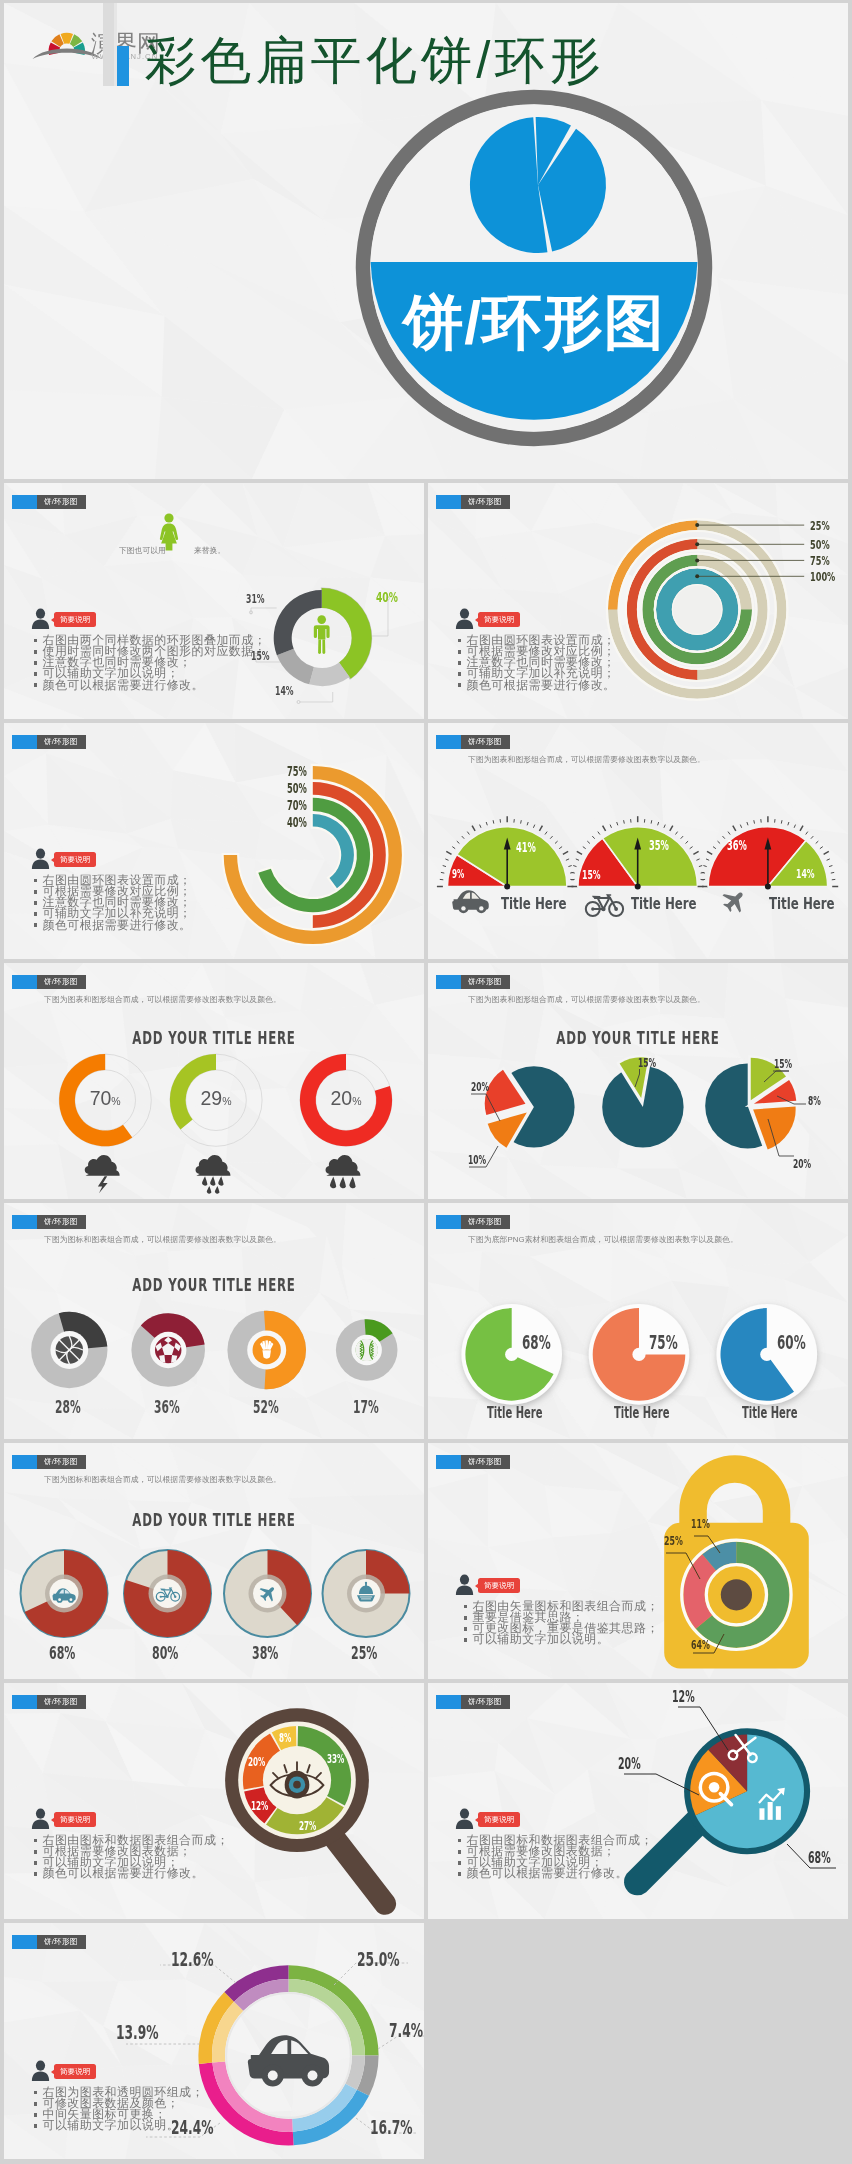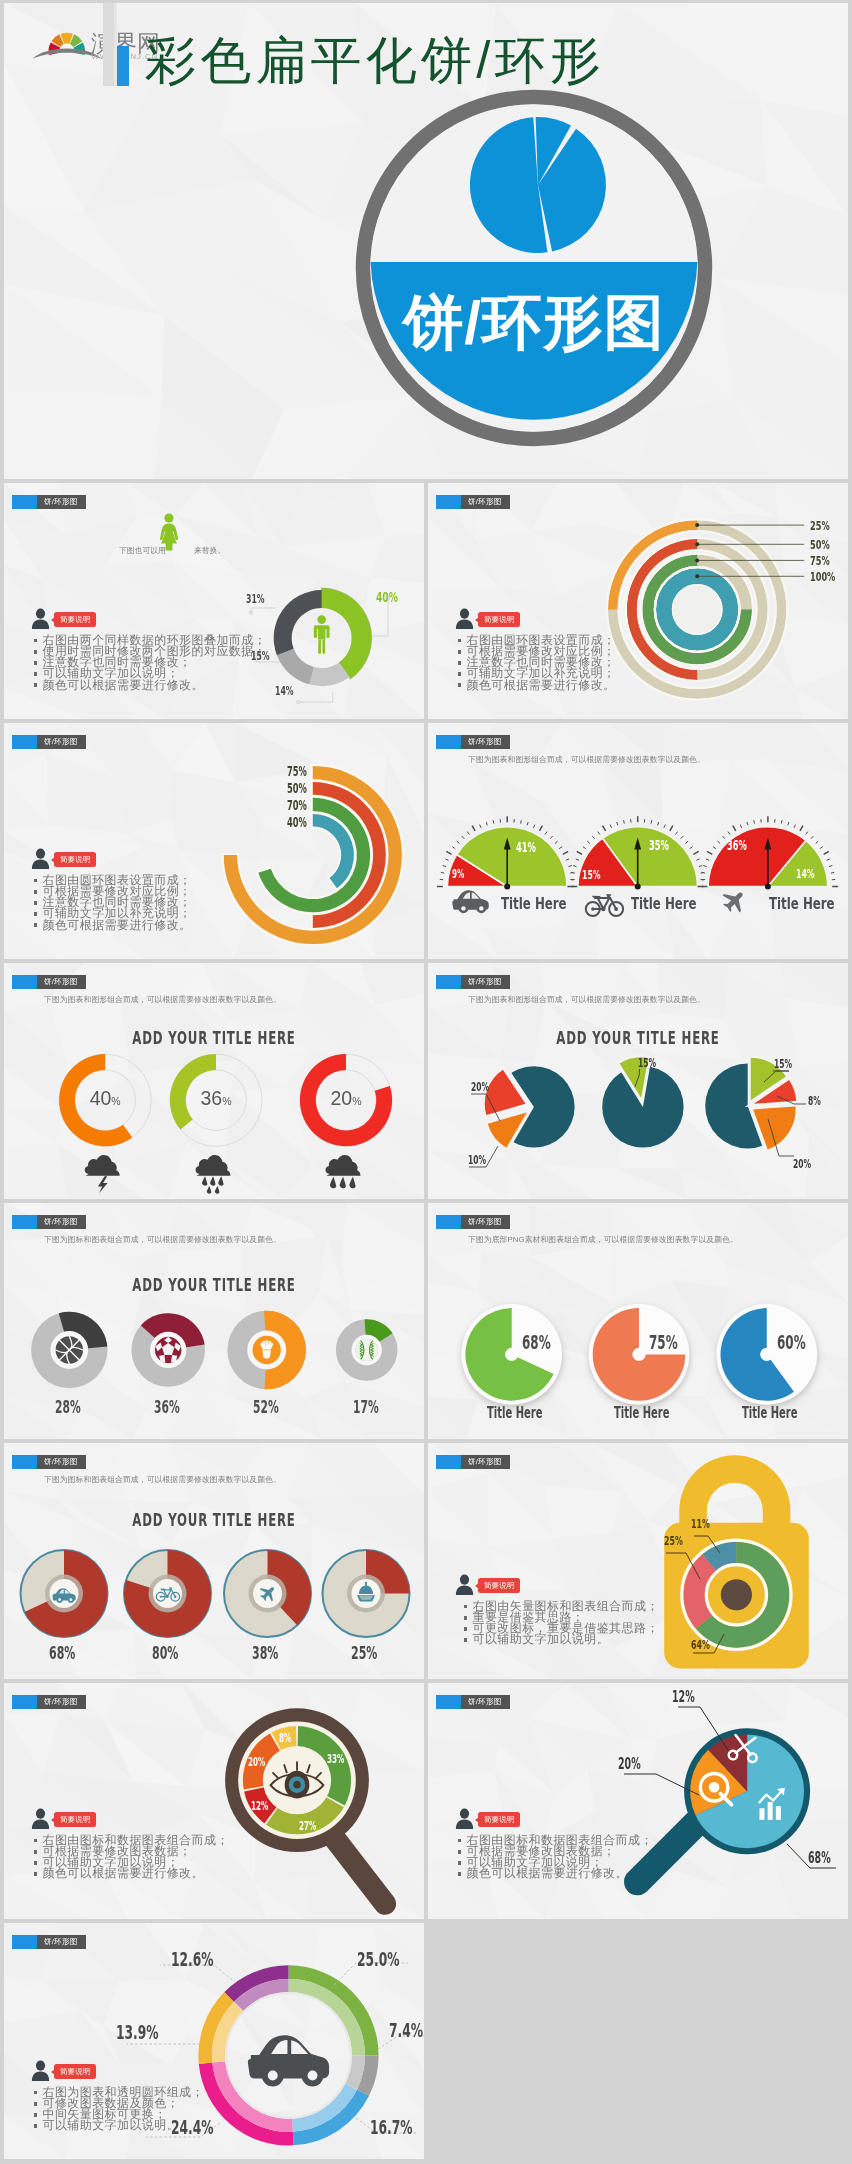--- a/index.html
+++ b/index.html
@@ -851,22 +851,22 @@
             <path d="M13.0 28.6 C13.0 28.6 10.6 32.8 10.6 34.0 A2.4 2.4 0 0 0 14.9 34.8 C14.9 33.4 13.0 28.6 13.0 28.6 Z" fill="#3f3f3f"></path>
             <path d="M20.5 28.6 C20.5 28.6 18.1 32.8 18.1 34.0 A2.4 2.4 0 0 0 22.4 34.8 C22.4 33.4 20.5 28.6 20.5 28.6 Z" fill="#3f3f3f"></path>
           </g>
           <g transform="translate(321.3,192) scale(1.08)">
             <path d="M4.0 17.5 C1.8 17.5 0.2 15.9 0.2 13.9 C0.2 12.0 1.6 10.5 3.4 10.2 C3.3 9.8 3.3 9.4 3.3 9.0 C3.3 6.1 5.7 3.7 8.6 3.7 C9.6 3.7 10.5 4.0 11.3 4.5 C12.4 1.9 15.0 0.0 18.0 0.0 C21.6 0.0 24.6 2.7 25.1 6.2 C27.8 6.6 29.9 9.0 29.9 11.9 C29.9 12.7 29.7 13.5 29.4 14.2 C31.2 14.9 32.5 16.6 32.5 18.6 L32.5 19.2 L1.0 19.2 Z" fill="#3f3f3f"></path>
             <path d="M7.5 20.2 C7.5 20.2 4.3 26.4 4.3 28.2 A3.2 3.2 0 0 0 10.1 29.4 C10.1 27.4 7.5 20.2 7.5 20.2 Z" fill="#3f3f3f"></path>
             <path d="M16.5 20.2 C16.5 20.2 13.3 26.4 13.3 28.2 A3.2 3.2 0 0 0 19.1 29.4 C19.1 27.4 16.5 20.2 16.5 20.2 Z" fill="#3f3f3f"></path>
             <path d="M25.5 20.2 C25.5 20.2 22.3 26.4 22.3 28.2 A3.2 3.2 0 0 0 28.1 29.4 C28.1 27.4 25.5 20.2 25.5 20.2 Z" fill="#3f3f3f"></path>
           </g>
         </svg>
-        <div class="ab" style="left:69.2px;top:126.2px;width:64px;text-align:center;color:#58585a;font-size:19.5px;line-height:1;"><span>40</span><span style="font-size:10.5px;">%</span></div>
-        <div class="ab" style="left:180.0px;top:126.2px;width:64px;text-align:center;color:#58585a;font-size:19.5px;line-height:1;"><span>36</span><span style="font-size:10.5px;">%</span></div>
+        <div class="ab" style="left:69.2px;top:126.2px;width:64px;text-align:center;color:#58585a;font-size:19.5px;line-height:1;"><span>70</span><span style="font-size:10.5px;">%</span></div>
+        <div class="ab" style="left:180.0px;top:126.2px;width:64px;text-align:center;color:#58585a;font-size:19.5px;line-height:1;"><span>29</span><span style="font-size:10.5px;">%</span></div>
         <div class="ab" style="left:310.0px;top:126.2px;width:64px;text-align:center;color:#58585a;font-size:19.5px;line-height:1;"><span>20</span><span style="font-size:10.5px;">%</span></div>
       </div>
     <div class="slide s">
         <svg class="bgsvg" viewBox="0 0 420 236" preserveAspectRatio="none">
           <rect width="420" height="236" fill="#f3f3f3"></rect>
           <polygon points="0.0,0.0 62.2,0.0 81.6,33.0" fill="#f3f3f3"></polygon>
           <polygon points="0.0,0.0 81.6,33.0 0.0,44.2" fill="#f3f3f3"></polygon>
           <polygon points="62.2,0.0 113.0,0.0 117.5,37.3" fill="#f1f1f1"></polygon>
           <polygon points="62.2,0.0 117.5,37.3 81.6,33.0" fill="#efefef"></polygon>
           <polygon points="113.0,0.0 195.7,0.0 173.1,65.1" fill="#f3f3f3"></polygon>

